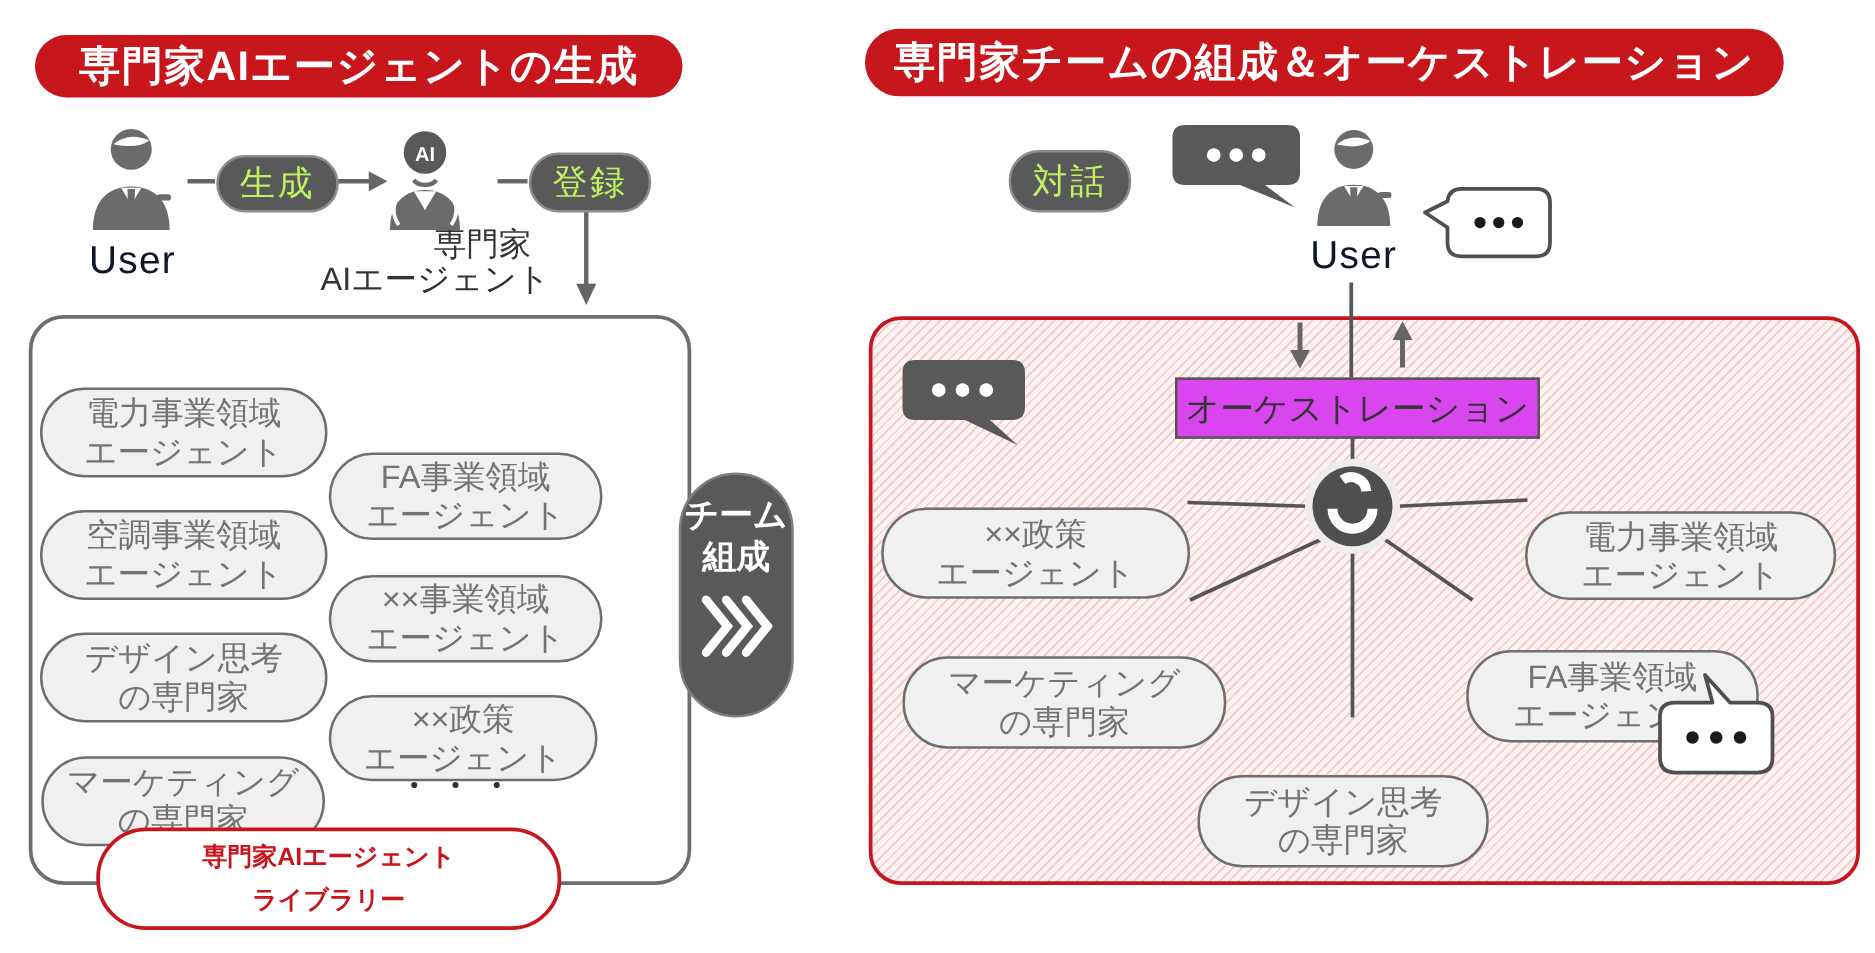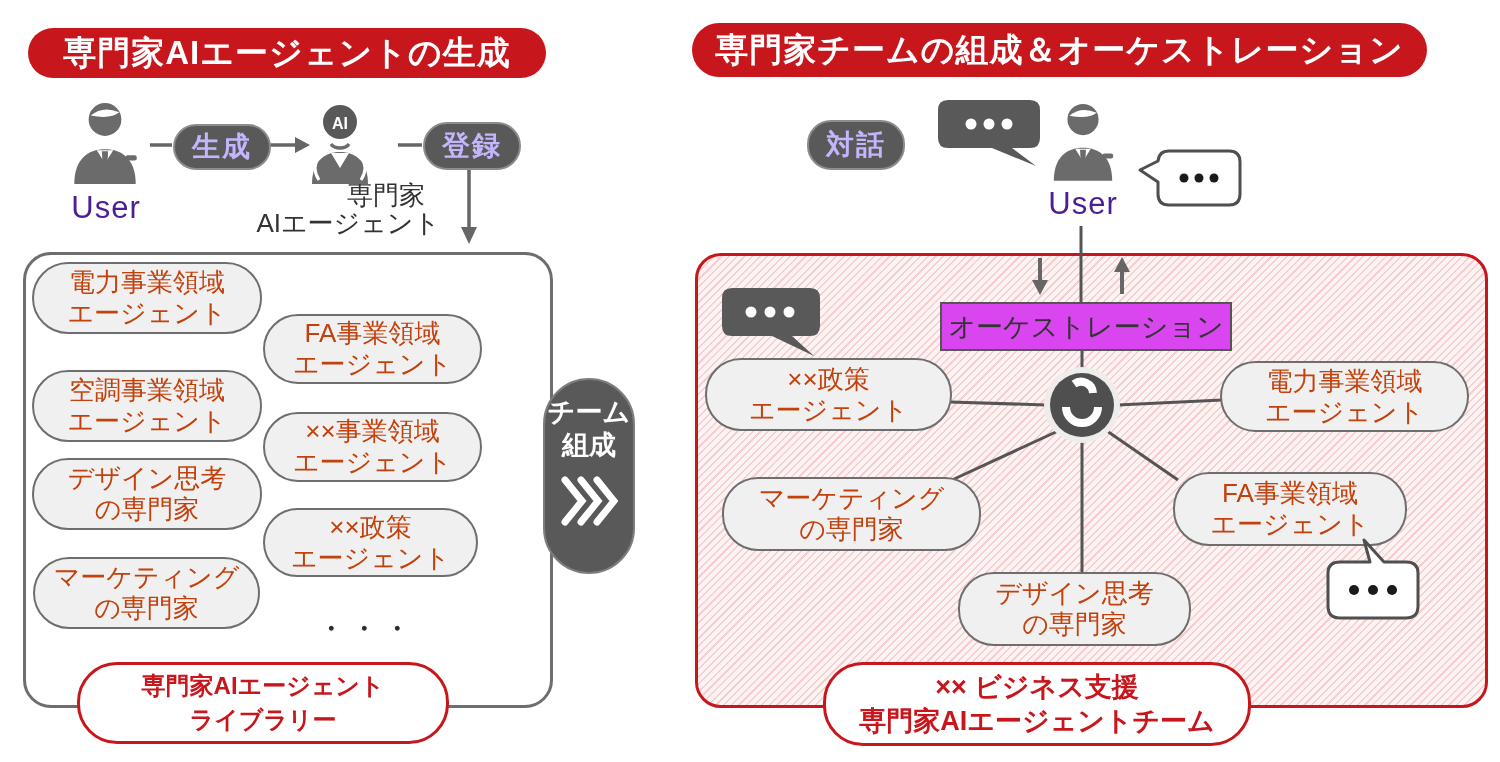--- a/index.html
+++ b/index.html
@@ -8,35 +8,35 @@
     font-family:"Liberation Sans","DejaVu Sans",sans-serif;color:#333;border-radius:17px;
   }
   
   .hdr{
     position:absolute;background:#c8161d;color:#fff;font-weight:bold;font-size:33px;
     border-radius:27px;display:flex;align-items:center;justify-content:center;
     letter-spacing:1px;z-index:2;
   }
   
   .dkpill{
-    position:absolute;background:#595959;border:2px solid #8c8c8c;color:#c4b5fd;
-    font-weight:bold;font-size:28px;border-radius:24px;display:flex;align-items:center;
+    position:absolute;background:#595959;border:2px solid #8c8c8c;color:#bef264;
+    font-weight:normal;font-size:28px;border-radius:24px;display:flex;align-items:center;
     justify-content:center;z-index:2;letter-spacing:2px;
   }
   
   .pill{
     position:absolute;background:#f1f0f0;border:2.5px solid #6e6e6e;border-radius:36px;
     display:flex;flex-direction:column;align-items:center;justify-content:center;
-    font-size:26px;line-height:31px;color:#c2410c;text-align:left;z-index:2;
+    font-size:26px;line-height:31px;color:#737373;text-align:left;z-index:2;margin-top:48px;
   }
   
   .redlabel{
     position:absolute;background:#fff;border:3.5px solid #c8161d;border-radius:40px;
     display:flex;flex-direction:column;align-items:center;justify-content:center;
-    color:#c8161d;font-weight:bold;font-size:24px;line-height:34px;text-align:center;z-index:4;
+    color:#c8161d;font-weight:bold;font-size:20px;line-height:34px;text-align:center;z-index:4;
   }
   .libbox{
     position:absolute;left:23px;top:252px;width:524px;height:450px;background:#fff;
     border:3px solid #6e6e6e;border-radius:28px;z-index:0;
   }
   .panel{
     position:absolute;left:695px;top:253px;width:787px;height:449px;
     border:3.5px solid #c8161d;border-radius:26px;z-index:0;background-color:#fdf3f3;
     background-image:repeating-linear-gradient(135deg,rgba(200,22,29,0.16) 0px,rgba(200,22,29,0.16) 1.6px,transparent 1.6px,transparent 5.4px);
   }
@@ -45,21 +45,21 @@
     border:2px solid #7d7d7d;border-radius:48px;z-index:2;display:flex;flex-direction:column;
     align-items:center;padding-top:16px;box-sizing:border-box;
   }
   .connector .ln{color:#fff;font-weight:bold;font-size:27px;line-height:33px;}
   .orchbox{
     position:absolute;left:940px;top:302px;width:288px;height:45px;background:#d946ef;
     border:2.5px solid #555;display:flex;align-items:center;justify-content:center;
     font-size:27px;color:#333;z-index:2;
   }
   .caption{position:absolute;text-align:right;font-size:26px;color:#333;z-index:2;}
-  .userlbl{position:absolute;text-align:center;font-size:31px;color:#4c1d95;z-index:2;letter-spacing:1px;}
+  .userlbl{position:absolute;text-align:center;font-size:31px;color:#0f172a;z-index:2;letter-spacing:1px;}
   .dots{position:absolute;text-align:center;font-size:25px;font-weight:bold;color:#2f2f2f;letter-spacing:8px;z-index:2;}
   .wires{position:absolute;left:0;top:0;z-index:1;}
   .icon{position:absolute;z-index:3;}
 </style>
 </head>
 <body>
 
 <div class="stage">
 
   <svg class="wires" width="1500" height="762">
@@ -118,21 +118,21 @@
   <div class="libbox"></div>
 
   <div class="pill" style="left:32px;top:262px;width:226px;height:68px;">
     <span>電力事業領域</span>
     <span>エージェント</span>
   </div>
   <div class="pill" style="left:263px;top:314px;width:215px;height:66px;">
     <span>FA事業領域</span>
     <span>エージェント</span>
   </div>
-  <div class="pill" style="left:32px;top:370px;width:226px;height:68px;">
+  <div class="pill" style="left:32px;top:360px;width:226px;height:68px;">
     <span>空調事業領域</span>
     <span>エージェント</span>
   </div>
   <div class="pill" style="left:263px;top:412px;width:215px;height:66px;">
     <span>××事業領域</span>
     <span>エージェント</span>
   </div>
   <div class="pill" style="left:32px;top:458px;width:226px;height:68px;">
     <span>デザイン思考</span>
     <span>の専門家</span>
@@ -229,18 +229,14 @@
     <span>の専門家</span>
   </div>
 
   <svg class="icon" style="left:1324px;top:534px;" width="98" height="90" viewBox="0 0 98 90">
     <path d="M16,28 H46 L40,6 L60,28 H82 Q94,28 94,39 V72 Q94,84 82,84 H16 Q4,84 4,72 V39 Q4,28 16,28 Z" fill="#fff" stroke="#4f4f4f" stroke-width="3" stroke-linejoin="round"></path>
     <circle cx="30" cy="56" r="5" fill="#1a1a1a"></circle>
       <circle cx="49" cy="56" r="5" fill="#1a1a1a"></circle>
       <circle cx="68" cy="56" r="5" fill="#1a1a1a"></circle>
   </svg>
 
-  <div class="redlabel" style="left:823px;top:662px;width:422px;height:78px;font-size:27px;">
-    <span>×× ビジネス支援</span>
-    <span>専門家AIエージェントチーム</span>
-  </div>
 
 </div>
 
 </body></html>

